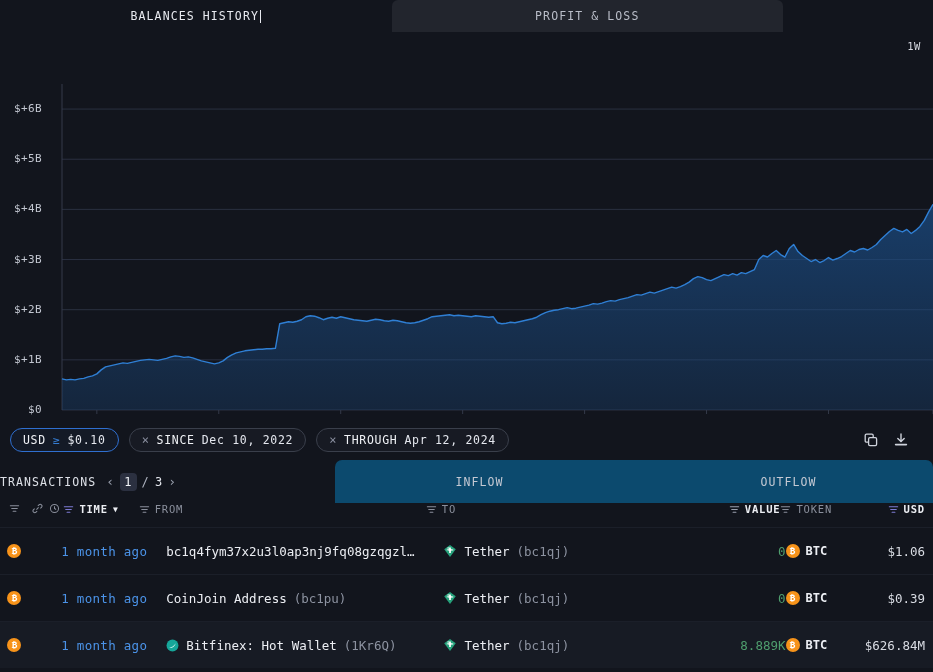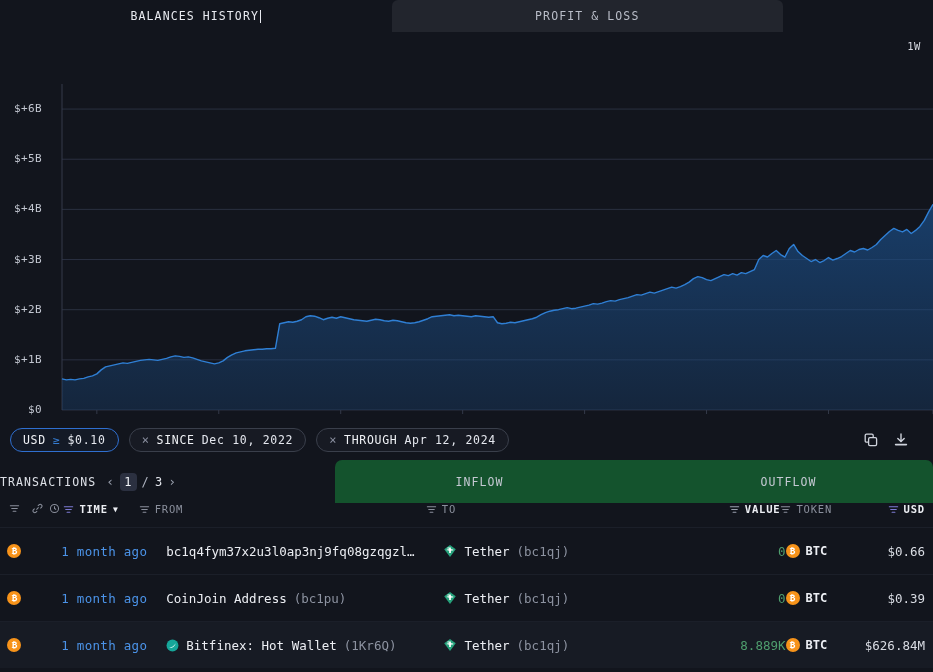--- a/index.html
+++ b/index.html
@@ -81,21 +81,21 @@
     width: 335px; display: flex; align-items: center; justify-content: flex-start;
     gap: 10px; font-size: 11.5px; letter-spacing: 1.1px; color: #dde0e7;
   }
   .pager { display: inline-flex; align-items: center; gap: 5px; font-size: 12px; color: #e4e7ee; }
   .pager .arrow { color: #9aa0ae; cursor: pointer; font-size: 13px; }
   .pager .cur {
     background: #2b3040; border-radius: 4px; padding: 2px 4px; color: #f2f4f8;
   }
   .pager .sep { color: #aeb3c0; }
   .flow-tabs {
-    flex: 1; display: flex; background: #14532d; border-radius: 7px 7px 0 0; gap: 20px;
+    flex: 1; display: flex; background: #0c4a6e; border-radius: 7px 7px 0 0; gap: 20px;
   }
   .flow-tab {
     flex: 1; display: flex; align-items: center; justify-content: center;
     font-size: 11.5px; letter-spacing: 1.1px; color: #c5c9d3; cursor: pointer;
   }
 
   
   .table { width: 933px; background: #12151d; }
   .thead {
     display: flex; align-items: flex-start; height: 24px;
@@ -320,21 +320,21 @@
             <path d="M9 5.2V4H5.1v1.2H7v.9c-1.7.08-3 .4-3 .78 0 .38 1.3.7 3 .78v2.6h2V7.66c1.7-.08 3-.4 3-.78 0-.38-1.3-.7-3-.78v-.9Z" fill="#fff"></path>
           </svg>
           <span>Tether</span>
           <span class="ent-sub">(bc1qj)</span>
         </div>
         <div class="c-value">0</div>
         <div class="c-token">
           <span class="coin btc">₿</span>
           <span>BTC</span>
         </div>
-        <div class="c-usd">$0.66</div>
+        <div class="c-usd">$1.06</div>
       </div>
       <div class="row">
         <div class="c-chain">
           <span class="coin btc">₿</span>
         </div>
         <div style="width:16px"></div>
         <div style="width:18px"></div>
         <div class="c-time">1 month ago</div>
         <div class="c-from">
           <span class="addr">CoinJoin Address</span>

